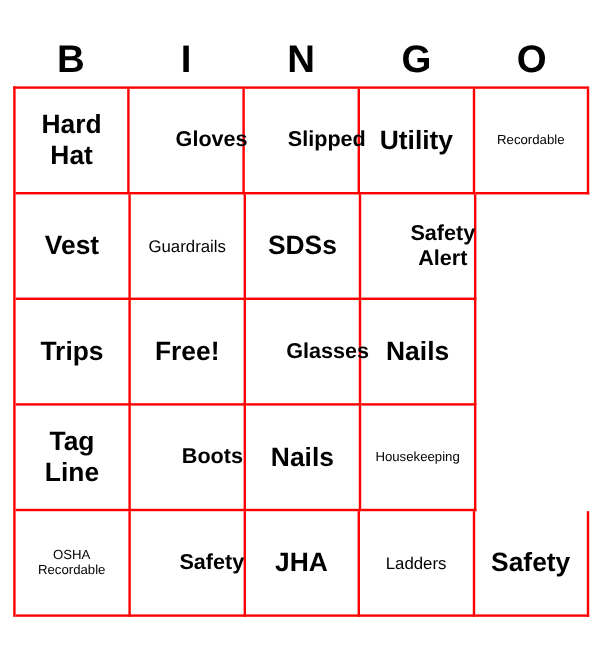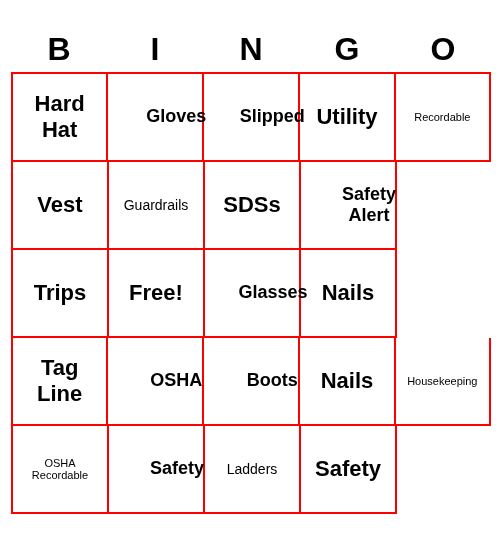--- a/index.html
+++ b/index.html
@@ -141,40 +141,40 @@
         </div>
         <div class="bingo-cell">
           <span class="cell-text large-text">Nails</span>
         </div>
       </div>
       <div class="bingo-row">
         <div class="bingo-cell">
           <span class="cell-text large-text">Tag Line</span>
         </div>
         <div class="bingo-cell">
-          <span class="cell-text medium-text">OSHA</span>
-        </div>
-        <div class="bingo-cell">
           <span class="cell-text medium-text">Boots</span>
         </div>
         <div class="bingo-cell">
           <span class="cell-text large-text">Nails</span>
         </div>
         <div class="bingo-cell">
           <span class="cell-text xsmall-text">Housekeeping</span>
         </div>
       </div>
       <div class="bingo-row">
         <div class="bingo-cell">
           <span class="cell-text xsmall-text">OSHA Recordable</span>
         </div>
         <div class="bingo-cell">
           <span class="cell-text medium-text">Safety</span>
         </div>
         <div class="bingo-cell">
+          <span class="cell-text large-text">JHA</span>
+        </div>
+        <div class="bingo-cell">
           <span class="cell-text small-text">Ladders</span>
         </div>
         <div class="bingo-cell">
           <span class="cell-text large-text">Safety</span>
         </div>
       </div>
     </div>
 </div>
 
 </body></html>

